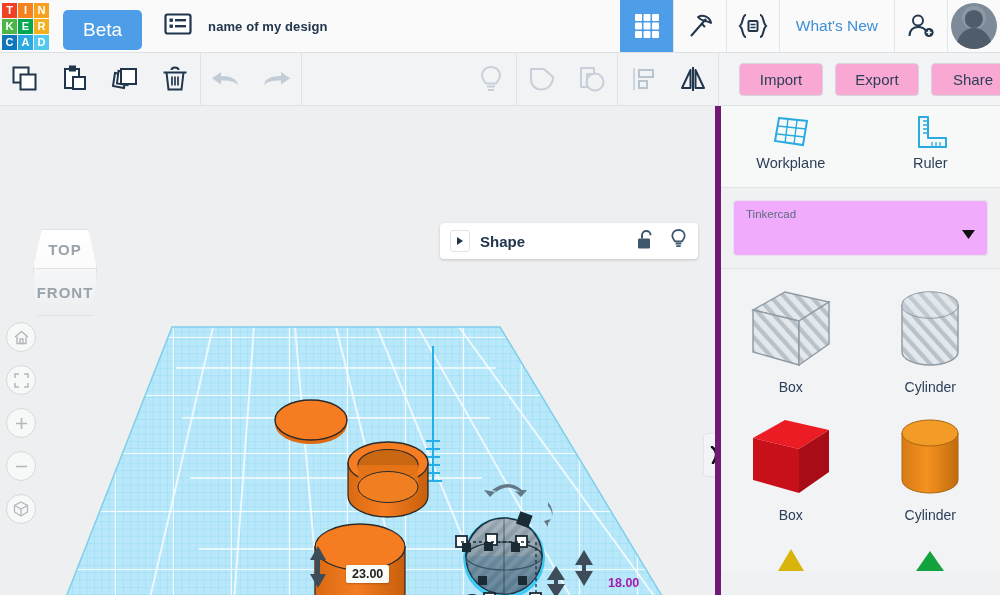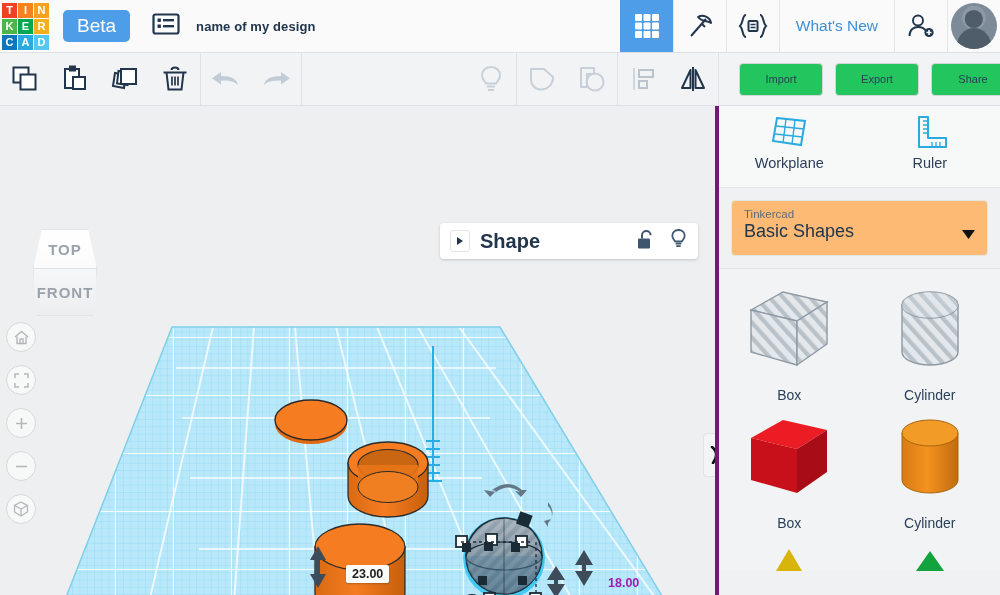--- a/index.html
+++ b/index.html
@@ -21,21 +21,21 @@
     width:47px; height:47px; margin:3px 0 0 2px;
     display:grid; grid-template-columns:repeat(3,1fr); grid-template-rows:repeat(3,1fr);
     gap:1px; align-self:flex-start;
   }
   .logo span{
     display:flex; align-items:center; justify-content:center;
     color:#fff; font-weight:bold; font-size:11px; line-height:1;
     font-family:"Liberation Sans",sans-serif;
   }
   .beta{
-    margin:10px 0 0 14px; height:32px; padding:0 14px; border-radius:5px;
+    margin:10px 0 0 14px; height:40px; padding:0 20px; border-radius:5px;
     background:#4d9de8; color:#fff; font-size:19px; font-weight:normal;
     display:flex; align-items:center; align-self:flex-start;
   }
   .list-icon{ margin:12px 0 0 22px; align-self:flex-start; }
   .design-title{
     margin:0 0 0 16px; align-self:center; font-size:13px; font-weight:bold;
     color:#21354c; letter-spacing:.1px;
   }
   .topright{ margin-left:auto; display:flex; align-items:stretch; }
   .tr-btn{
@@ -73,22 +73,22 @@
   }
   .tb-group{ display:flex; align-items:center; height:53px; }
   .tb-btn{
     width:50px; height:53px; display:flex; align-items:center; justify-content:center;
     cursor:pointer;
   }
   .tb-sep{ width:1px; height:53px; background:#dfe2e5; }
   .tb-spacer{ flex:0 0 auto; }
   .tb-txtbtn{
     height:33px; min-width:84px; padding:0 15px; margin-left:12px;
-    border:1px solid #d3d7db; border-radius:4px; background:#22c55e;
-    color:#2b3f57; font-size:11px; display:flex; align-items:center; justify-content:center;
+    border:1px solid #d3d7db; border-radius:4px; background:#f9a8d4;
+    color:#2b3f57; font-size:15px; display:flex; align-items:center; justify-content:center;
     cursor:pointer;
   }
 
   
   .canvas{
     position:absolute; left:0; top:106px; width:715px; height:489px;
     background:#eeeff0; overflow:hidden;
   }
   .plane-wrap{ position:absolute; left:0; top:0; width:715px; height:489px; }
 
@@ -120,62 +120,62 @@
   
   .shapepanel{
     position:absolute; left:440px; top:117px; width:258px; height:36px;
     background:#fff; border-radius:4px; box-shadow:0 1px 3px rgba(0,0,0,.18);
     display:flex; align-items:center; padding:0 10px;
   }
   .sp-arrow{
     width:20px;height:22px;border:1px solid #e1e4e7;border-radius:3px;
     display:flex;align-items:center;justify-content:center;cursor:pointer;background:#fff;
   }
-  .sp-title{ margin-left:10px; font-size:20px; font-weight:bold; color:#21354c; }
+  .sp-title{ margin-left:10px; font-size:15px; font-weight:bold; color:#21354c; }
   .sp-icons{ margin-left:auto; display:flex; gap:14px; align-items:center; }
 
   .collapse-tab{
     position:absolute; left:703px; top:327px; width:24px; height:44px;
     background:#f3f4f5; border:1px solid #e1e3e5; border-right:none;
     border-radius:4px 0 0 4px; display:flex;align-items:center;justify-content:center;
     cursor:pointer; z-index:6;
   }
 
   
   .dim{
     position:absolute; background:#fbfbf8; color:#1d1d1d;
     font-size:12.5px; font-weight:bold; padding:2px 6px; border-radius:2px;
     box-shadow:0 1px 2px rgba(0,0,0,.22); white-space:nowrap;
   }
   .dim.plain{ background:transparent; box-shadow:none; color:#a21caf; }
 
   
   .sidebar{
     position:absolute; left:715px; top:106px; width:285px; height:489px;
-    background:#f0f1f2; border-left:4px solid #701a75; overflow:hidden;
+    background:#f0f1f2; border-left:6px solid #701a75; overflow:hidden;
   }
   .sb-tools{
     height:82px; display:flex; align-items:flex-start; padding-top:8px;
     border-bottom:1px solid #e2e4e6; background:#f7f8f8;
   }
   .sb-tool{ flex:1; display:flex; flex-direction:column; align-items:center; cursor:pointer; }
   .sb-tool-label{ margin-top:5px; font-size:14.5px; color:#2b3f57; }
   .sb-dropdown{
-    margin:12px; height:56px; background:#fdba74; border:1px solid #e3e5e7; border-radius:4px;
+    margin:12px; height:56px; background:#f0abfc; border:1px solid #e3e5e7; border-radius:4px;
     padding:7px 12px 0; position:relative; cursor:pointer;
   }
   .sb-dd-sub{ font-size:11.5px; color:#5b6b7c; }
   .sb-dd-main{ font-size:18px; color:#21354c; margin-top:1px; }
   .sb-dd-caret{ position:absolute; right:12px; top:24px; }
   .sb-grid{
     border-top:1px solid #e2e4e6; background:#f2f3f4;
     display:grid; grid-template-columns:1fr 1fr; padding-top:6px;
   }
   .sb-item{ height:128px; display:flex; flex-direction:column; align-items:center;
-            justify-content:space-between; cursor:pointer; padding-top:8px; }
+            justify-content:flex-start; cursor:pointer; padding-top:8px; }
   .sb-item-label{ font-size:14px; color:#2b3f57; margin-top:4px; }
   .sb-thumb{ height:92px; display:flex; align-items:center; justify-content:center; }
   .sb-partial{ height:40px; display:flex; align-items:flex-end; justify-content:center; }
 </style>
 </head>
 <body>
 
 <div id="app">
 
   <div class="topbar">
@@ -608,21 +608,20 @@
           <path d="M8 3 H17 V24 H35 V33 H8 Z" stroke-linejoin="round"></path>
           <path d="M12 7 h5M12 11 h5M12 15 h5M12 19 h5" stroke-width="1.3"></path>
           <path d="M21 28 v5M25 28 v5M29 28 v5" stroke-width="1.3"></path>
         </svg>
         <span class="sb-tool-label">Ruler</span>
       </div>
     </div>
 
     <div class="sb-dropdown">
       <div class="sb-dd-sub">Tinkercad</div>
-      <div class="sb-dd-main">Basic Shapes</div>
       <span class="sb-dd-caret">
         <svg width="13" height="9" viewBox="0 0 13 9">
             <path d="M0 0 H13 L6.5 9 Z" fill="#111"></path>
           </svg>
       </span>
     </div>
 
     <div class="sb-grid">
 
       <div class="sb-item">

